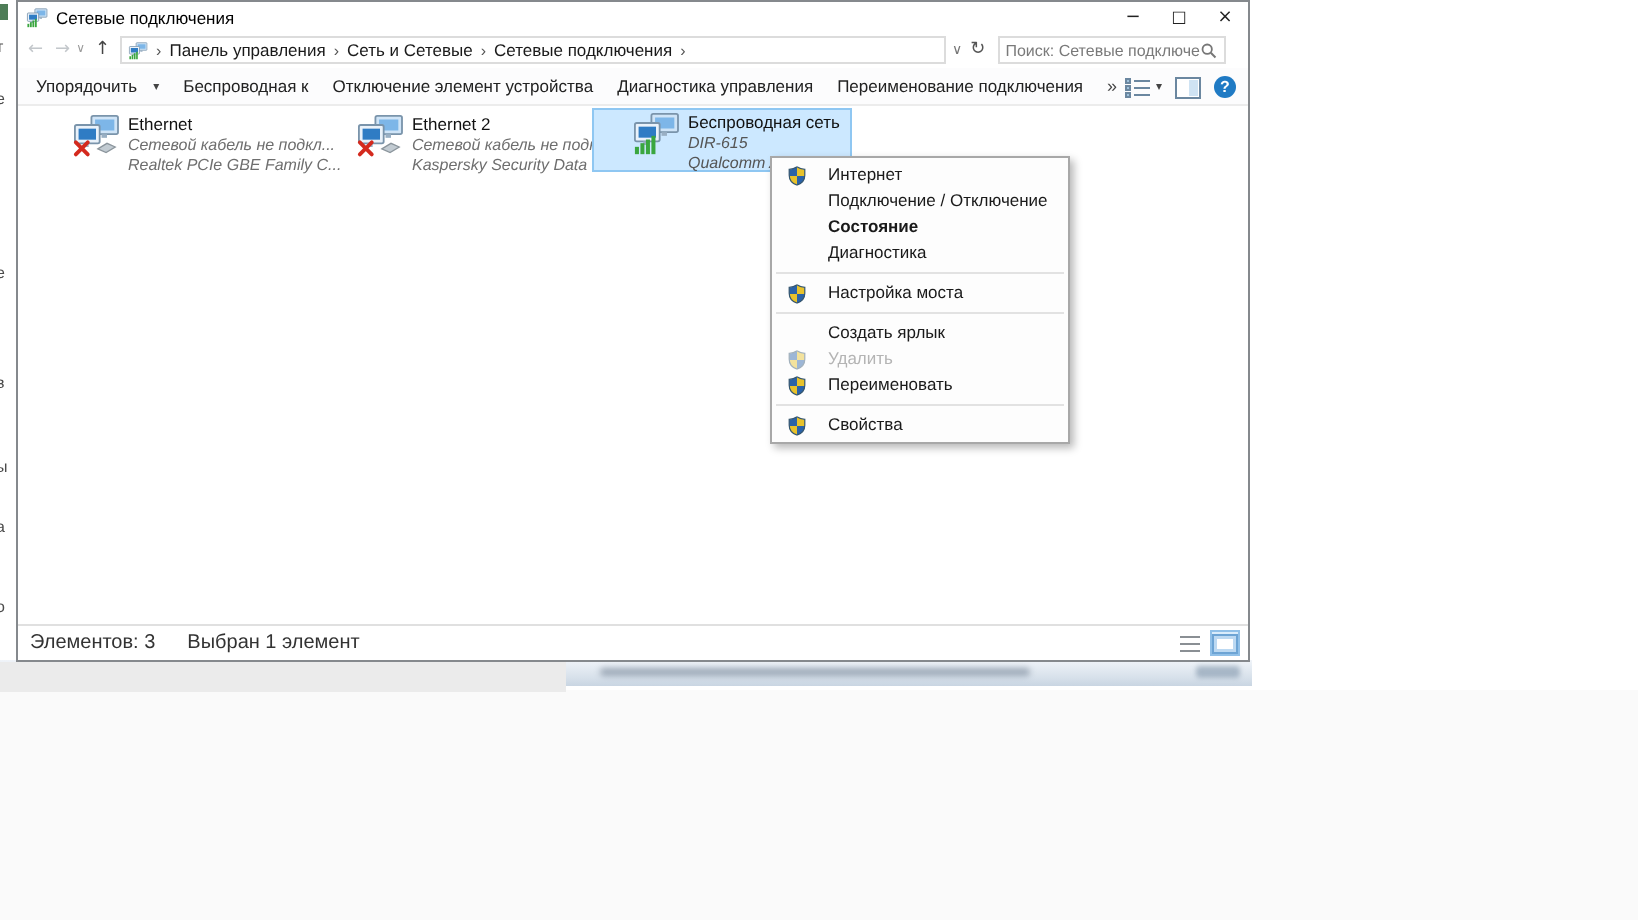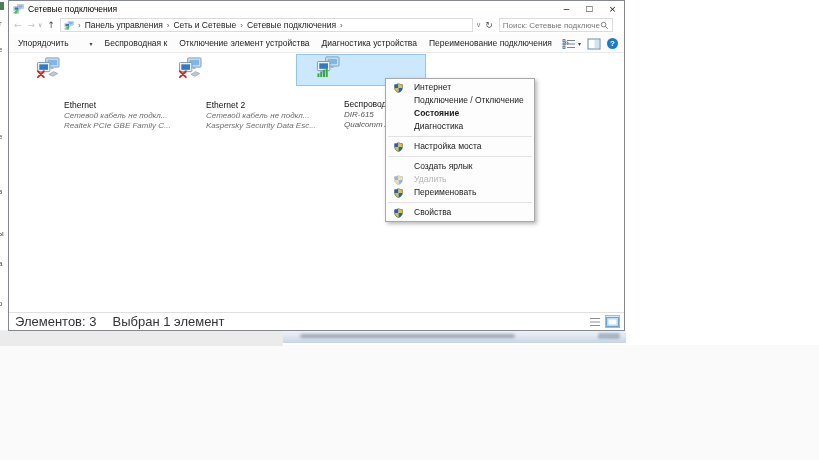--- a/index.html
+++ b/index.html
@@ -37,49 +37,49 @@
   .addr-drop{color:#777;font-size:7px;margin-left:3px;}
   .addr-refresh{color:#555;font-size:9px;margin-left:4px;}
   .searchbox{margin-left:6px;width:114px;height:14px;border:1px solid #dcdcdc;display:flex;
              align-items:center;padding:0 3px;box-sizing:border-box;background:#fff;}
   .search-text{font-size:8px;color:#7a7a7a;white-space:nowrap;overflow:hidden;}
   .mag{margin-left:auto;display:flex;}
 
   .toolbar{position:absolute;left:0;top:33px;right:0;height:19px;display:flex;align-items:center;
            padding-left:9px;gap:12px;font-size:8.5px;color:#222;background:#fcfcfd;
            border-bottom:1px solid #ececec;box-sizing:border-box;}
-  .tbtn{white-space:nowrap;display:flex;align-items:center;gap:21px;justify-content:flex-end;}
+  .tbtn{white-space:nowrap;display:flex;align-items:center;gap:8px;justify-content:flex-end;}
   .tarrow{font-family:"DejaVu Sans",sans-serif;font-size:6px;color:#444;}
   .toverflow{font-size:9px;color:#444;}
   .tb-right{position:absolute;right:6px;top:0;height:19px;display:flex;align-items:center;gap:6px;}
   .helpbtn{width:11px;height:11px;border-radius:50%;background:#1f7ac4;color:#fff;font-size:8px;
            font-weight:bold;display:flex;align-items:center;justify-content:center;}
 
   .content{position:absolute;left:0;top:52px;right:0;bottom:18px;background:#fff;}
 
   .tile{position:absolute;display:flex;gap:4px;}
   .tile-sel{position:absolute;left:287px;top:55px;width:130px;height:32px;background:#cce8ff;
             border:1px solid #8fc7f2;box-sizing:border-box;display:flex;gap:4px;
             padding:1px 0 0 19px;}
   .t-text{display:flex;flex-direction:column;}
-  .t-name{font-size:8.5px;line-height:11px;color:#111;white-space:nowrap;margin-top:43px;}
+  .t-name{font-size:8.5px;line-height:11px;color:#111;white-space:nowrap;}
   .t-sub{font-size:8px;line-height:9.5px;color:#6e6e6e;white-space:nowrap;font-style:italic;}
 
   
   .menu{position:absolute;left:385px;top:78px;width:150px;background:#fdfdfd;border:1px solid #a8a8a8;
         box-shadow:2px 2px 4px rgba(0,0,0,.28);padding:2px 0;z-index:10;box-sizing:border-box;}
   .mi{position:relative;height:13px;line-height:13px;padding-left:28px;font-size:8.5px;
       color:#1a1a1a;white-space:nowrap;}
   .mi .sh{position:absolute;left:8px;top:2px;}
   .mi.bold{font-weight:bold;}
   .mi.disabled{color:#b4b4b4;}
   .msep{height:1px;background:#e2e2e2;margin:3px 2px;}
 
   .statusbar{position:absolute;left:0;right:0;bottom:0;height:18px;border-top:1px solid #e0e0e0;
-             display:flex;align-items:center;padding-left:6px;gap:16px;font-size:13px;color:#333;
+             display:flex;align-items:center;padding-left:6px;gap:16px;font-size:10px;color:#333;
              background:#fff;box-sizing:border-box;}
   .sb-right{position:absolute;right:4px;top:2px;display:flex;gap:3px;align-items:center;}
   .sv{width:15px;height:13px;display:flex;align-items:center;justify-content:center;box-sizing:border-box;}
   .sv-active{border:1px solid #90c0e8;background:#d9ecfb;}
 
   
   .band{position:absolute;left:0;top:330px;width:626px;height:13px;z-index:0;
         background:linear-gradient(180deg,#f0f4f9 0%,#d6e0ea 70%,#c9d5e2 100%);}
   .band-grayblock{position:absolute;left:0;top:331px;width:283px;height:15px;background:#ebebeb;z-index:1;}
   .streak1{position:absolute;left:300px;top:334px;width:215px;height:4px;background:#5b6c80;
@@ -228,21 +228,21 @@
       </div>
     </div>
 
     <div class="toolbar">
       <span class="tbtn">
         <span>Упорядочить</span>
         <span class="tarrow">▾</span>
       </span>
       <span class="tbtn">Беспроводная к</span>
       <span class="tbtn">Отключение элемент устройства</span>
-      <span class="tbtn">Диагностика устройства</span>
+      <span class="tbtn">Диагностика управления</span>
       <span class="tbtn">Переименование подключения</span>
       <span class="toverflow">»</span>
       <div class="tb-right">
         <span style="display:flex;align-items:center;gap:2px">
           <svg width="14" height="12" viewBox="0 0 14 12">
               <use href="#ic-listview"></use>
             </svg>
           <span class="tarrow">▾</span>
         </span>
         <svg width="14" height="12" viewBox="0 0 14 12">

